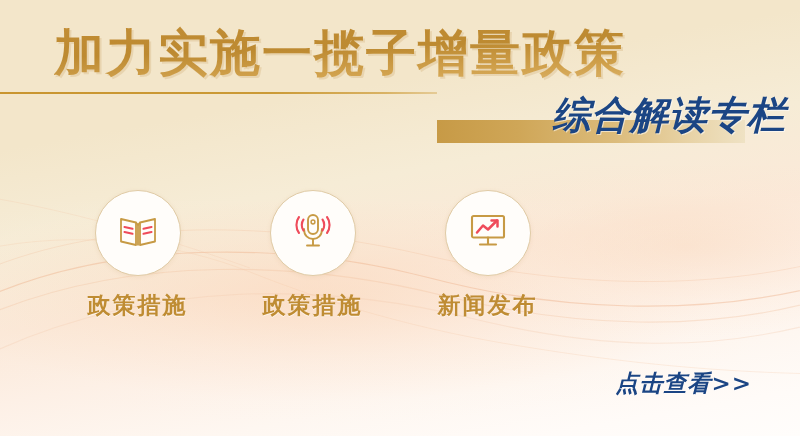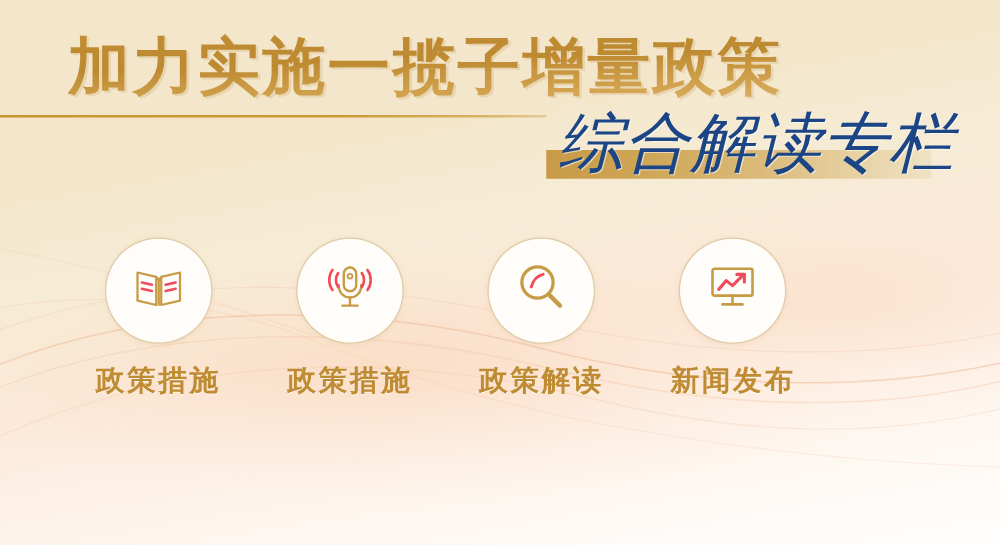--- a/index.html
+++ b/index.html
@@ -61,31 +61,33 @@
   .rule{
     position:absolute;left:0;top:92px;width:437px;height:2px;
     background:linear-gradient(90deg,#c9952f 0%,#cb9a36 62%,#d9b264 88%,#e5cb96 100%);
   }
   .subbar{
     position:absolute;left:437px;top:120px;width:308px;height:23px;
     background:linear-gradient(90deg,#c79a46 0%,#cfa657 26%,#dcbc7c 58%,#e8d3a6 82%,#efe2c4 100%);
   }
   .subtitle{
     position:absolute;left:446px;top:86px;width:340px;height:58px;
-    font-size:52px;line-height:58px;letter-spacing:1px;
-    font-weight:400;font-style:italic;white-space:nowrap;
+    font-size:38px;line-height:58px;letter-spacing:1px;
+    font-weight:700;font-style:italic;white-space:nowrap;
     color:#1b4584;
     font-family:"DejaVu Serif","Liberation Serif",serif;
     text-shadow:1px 1px 0 rgba(255,255,255,0.55);
+    text-align:right;
   }
 
   
   .nav{
     position:absolute;left:0;top:190px;width:663px;height:130px;
     display:flex;
+    align-items:center;
   }
   .nav-item{
     width:175px;display:flex;flex-direction:column;align-items:center;
   }
   .nav-item:nth-child(1){margin-left:50px;}
   .circle{
     width:84px;height:84px;border-radius:50%;
     background:#fffdfa;
     border:1px solid #e0cba6;
     box-shadow:0 1px 4px rgba(200,160,110,0.16);
@@ -165,44 +167,33 @@
             <path d="M12.5 9.5 C10.2 12.6 10.2 17.4 12.5 20.5" fill="none" stroke="#ef4b5a" stroke-width="2.1" stroke-linecap="round"></path>
             <path d="M8 7 C4.6 11.4 4.6 18.6 8 23" fill="none" stroke="#ef4b5a" stroke-width="2.1" stroke-linecap="round"></path>
             <path d="M31.5 9.5 C33.8 12.6 33.8 17.4 31.5 20.5" fill="none" stroke="#ef4b5a" stroke-width="2.1" stroke-linecap="round"></path>
             <path d="M36 7 C39.4 11.4 39.4 18.6 36 23" fill="none" stroke="#ef4b5a" stroke-width="2.1" stroke-linecap="round"></path>
           </svg>
         </span>
       </div>
       <div class="nav-label">政策措施</div>
     </div>
 
-    <div class="nav-item">
-      <div class="circle">
-        <span>
-          <svg width="42" height="42" viewBox="0 0 42 42">
-            <circle cx="18" cy="17" r="12.5" fill="none" stroke="#c79a44" stroke-width="2.6"></circle>
-            <line x1="27" y1="26.5" x2="36" y2="35.5" stroke="#c79a44" stroke-width="3.4" stroke-linecap="round"></line>
-            <path d="M13 20.5 C14.5 15 18 11.5 22.5 10.5" fill="none" stroke="#ef4b5a" stroke-width="2.4" stroke-linecap="round"></path>
-          </svg>
-        </span>
-      </div>
-      <div class="nav-label">政策解读</div>
-    </div>
 
     <div class="nav-item">
       <div class="circle">
         <span>
           <svg width="42" height="40" viewBox="0 0 42 40">
             <rect x="5" y="5" width="32" height="21.5" rx="1.6" fill="#fffdfa" stroke="#c79a44" stroke-width="2.1"></rect>
             <line x1="21" y1="26.5" x2="21" y2="33" stroke="#c79a44" stroke-width="2.1" stroke-linecap="round"></line>
             <line x1="13" y1="33.5" x2="29" y2="33.5" stroke="#c79a44" stroke-width="2.1" stroke-linecap="round"></line>
             <path d="M10 21.5 L16 14.5 L21 18.5 L30 9.5" fill="none" stroke="#ef4b5a" stroke-width="2.5" stroke-linecap="round" stroke-linejoin="round"></path>
             <path d="M24.5 9.5 L30.5 9.5 L30.5 15.5" fill="none" stroke="#ef4b5a" stroke-width="2.5" stroke-linecap="round" stroke-linejoin="round"></path>
           </svg>
         </span>
       </div>
       <div class="nav-label">新闻发布</div>
     </div>
 
   </div>
 
+  <div class="cta">点击查看&gt;&gt;</div>
 
 </div>
 
 </body></html>

